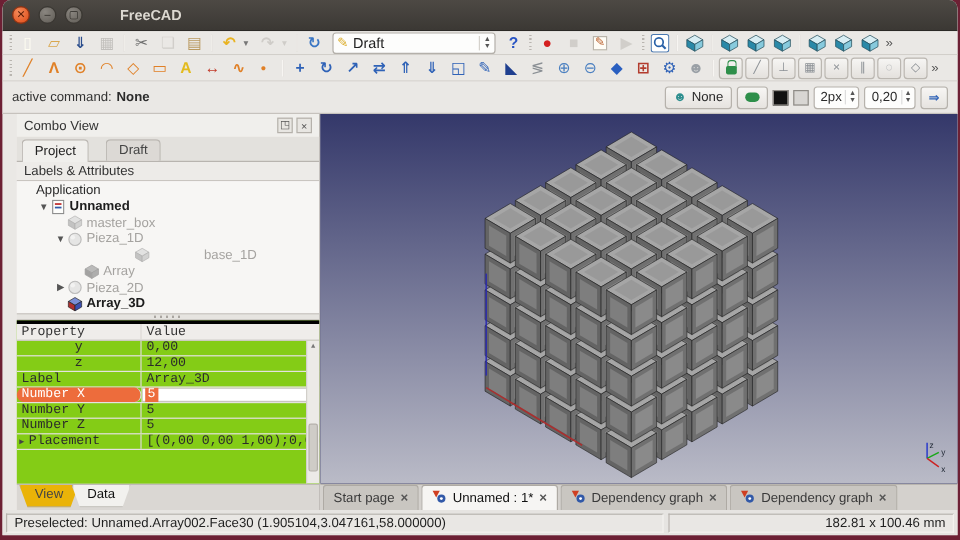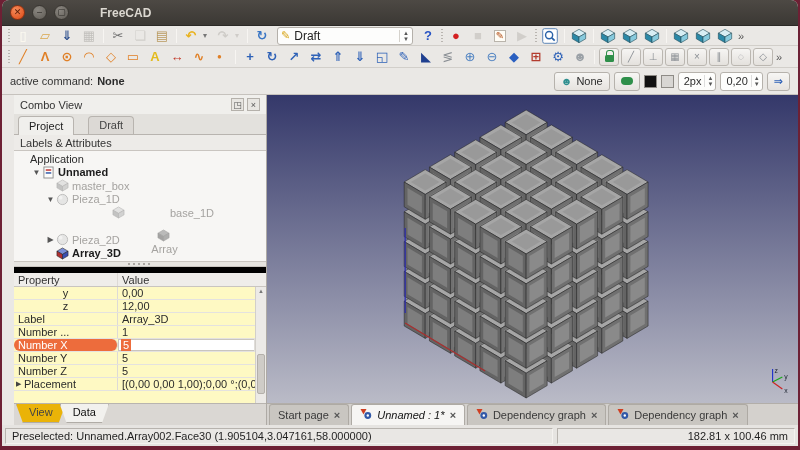--- a/index.html
+++ b/index.html
@@ -66,21 +66,21 @@
   .trow-item .exp { width:9px; font-size:8px; color:#555; text-align:center; flex:0 0 9px; }
   .trow-item .ticon { width:14px; display:flex; justify-content:center; flex:0 0 14px; }
   .trow-item .tlabel { margin-left:3px; }
   .trow-item.dim .tlabel { color:#a5a3a0; }
   .trow-item.dim .ticon { opacity:.55; }
   .trow-item.bold .tlabel { font-weight:bold; color:#1c1c1c; }
   .splitterh { height:6px; flex:0 0 6px; background:#e6e4e0; border-top:1px solid #c9c5c0; border-bottom:1px solid #c9c5c0; display:flex; align-items:center; justify-content:center; }
   .splitterh .dots { width:24px; height:2px; background:repeating-linear-gradient(90deg,#a9a5a0 0 2px,transparent 2px 5px); }
 
   
-  .props { flex:0 0 136px; height:136px; background:#fef9c3; position:relative; overflow:hidden; border-top:6px solid #000000; }
+  .props { flex:0 0 136px; height:136px; background:#84cc16; position:relative; overflow:hidden; border-top:3px solid #000000;font-family:Liberation Mono, monospace; }
   .prow { display:flex; height:13px; border-bottom:1px solid #e4e2df; align-items:stretch; }
   .prow.header { height:14px; background:#efedea; border-bottom:1px solid #c9c5c0; color:#333; }
   .pcell-name { width:104px; flex:0 0 104px; border-right:1px solid #ddDad6; display:flex; align-items:center; padding:0 4px; white-space:nowrap; overflow:hidden; }
   .pcell-name .exp { width:8px; font-size:7px; color:#444; margin-left:-2px; }
   .pcell-name.center { justify-content:center; }
   .pcell-val { flex:1; display:flex; align-items:center; padding:0 4px; white-space:nowrap; overflow:hidden; }
   .prow.editing .pcell-name { background:#ed6c3c; color:#fff;border-radius:6px; }
   .prow.editing .pcell-val { background:#fff; padding:0; }
   .editwrap { display:flex; align-items:center; width:100%; height:100%; border:1px solid #c9c5c0; }
   .editwrap .selval { background:#ed6c3c; color:#fff; padding:0 2px; margin-left:2px; }
@@ -94,21 +94,21 @@
   .vdtab { padding:2px 12px 4px; background:#eab308; border:1px solid #b0aca6; border-top:none; color:#444; clip-path:polygon(0 0,100% 0,86% 100%,14% 100%); margin-right:-6px; }
   .vdtab.active { background:#f2f1ee; color:#111; z-index:2; }
 
   
   .viewport { flex:1; min-height:0; position:relative; background:#34386a; }
   .viewport svg { display:block; width:100%; height:100%; }
 
   
   .mditabs { flex:0 0 22px; height:22px; background:#d4d1cd; border-top:1px solid #b2aea9; display:flex; align-items:flex-end; padding-left:2px; }
   .mditab { height:21px; display:flex; align-items:center; gap:5px; padding:0 8px; border:1px solid #aeaaa4; border-bottom:none; border-radius:3px 3px 0 0; background:#c9c6c1; margin-right:2px; color:#3a3a3a; }
-  .mditab.active { background:#f6f5f3; color:#111;font-style:italic; }
+  .mditab.active { background:#f6f5f3; color:#111; }
   .mditab .close { font-weight:bold; color:#555; font-size:11px; }
 
   
   .statusbar { flex:0 0 21px; height:21px; background:#e6e4e1; display:flex; align-items:center; padding:2px 3px; gap:4px; }
   .scell { border:1px solid #b7b3ae; border-right-color:#f4f2ef; border-bottom-color:#f4f2ef; background:#e9e7e4; height:16px; display:flex; align-items:center; padding:0 6px; color:#1f1f1f; }
   .scell.left { flex:1; }
   .scell.right { width:238px; flex:0 0 238px; justify-content:flex-end; }
 </style>
 </head>
 <body>
@@ -464,21 +464,21 @@
               <svg width="13" height="13" viewBox="0 0 14 14">
                 <g stroke="#777" stroke-width="0.6">
                   <polygon points="7,1 13,4.5 7,8 1,4.5" fill="#d2d2d2"></polygon>
                   <polygon points="1,4.5 7,8 7,13 1,9.5" fill="#9a9a9a"></polygon>
                   <polygon points="13,4.5 7,8 7,13 13,9.5" fill="#b5b5b5"></polygon>
                 </g>
               </svg>
             </span>
             <span class="tlabel">base_1D</span>
           </div>
-          <div class="trow-item dim" style="padding-left: 46px; flex-direction: column;">
+          <div class="trow-item dim" style="padding-left: 46px;">
             <span class="exp"></span>
             <span class="ticon">
               <svg width="13" height="13" viewBox="0 0 14 14">
                 <g stroke="#555" stroke-width="0.6">
                   <polygon points="7,1 13,4.5 7,8 1,4.5" fill="#8a8a8a"></polygon>
                   <polygon points="1,4.5 7,8 7,13 1,9.5" fill="#5f5f5f"></polygon>
                   <polygon points="13,4.5 7,8 7,13 13,9.5" fill="#747474"></polygon>
                 </g>
               </svg>
             </span>
@@ -520,24 +520,20 @@
             <div class="pcell-name center">y</div>
             <div class="pcell-val">0,00</div>
           </div>
           <div class="prow">
             <div class="pcell-name center">z</div>
             <div class="pcell-val">12,00</div>
           </div>
           <div class="prow">
             <div class="pcell-name">Label</div>
             <div class="pcell-val">Array_3D</div>
-          </div>
-          <div class="prow">
-            <div class="pcell-name">Number ...</div>
-            <div class="pcell-val">1</div>
           </div>
           <div class="prow editing">
             <div class="pcell-name">Number X</div>
             <div class="pcell-val">
               <div class="editwrap">
                 <span class="selval">5</span>
                 <span class="spin">
                   <span>▲</span>
                   <span>▼</span>
                 </span>

